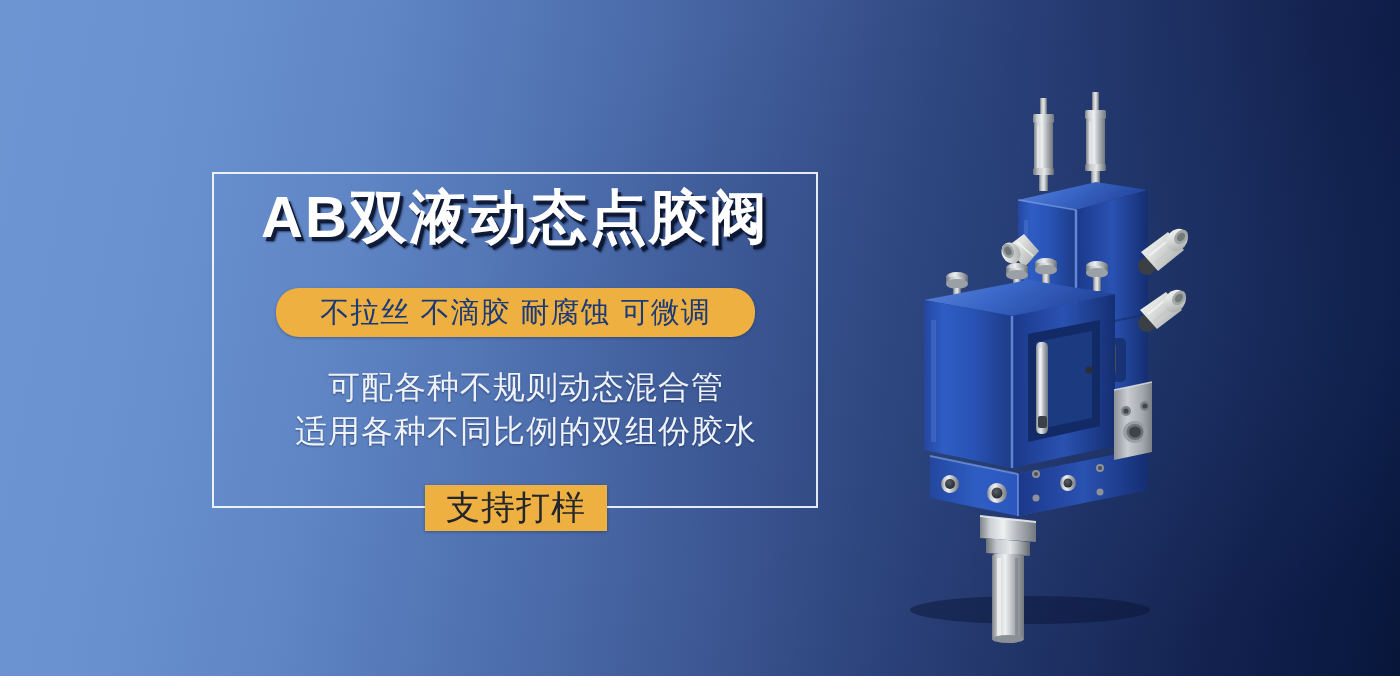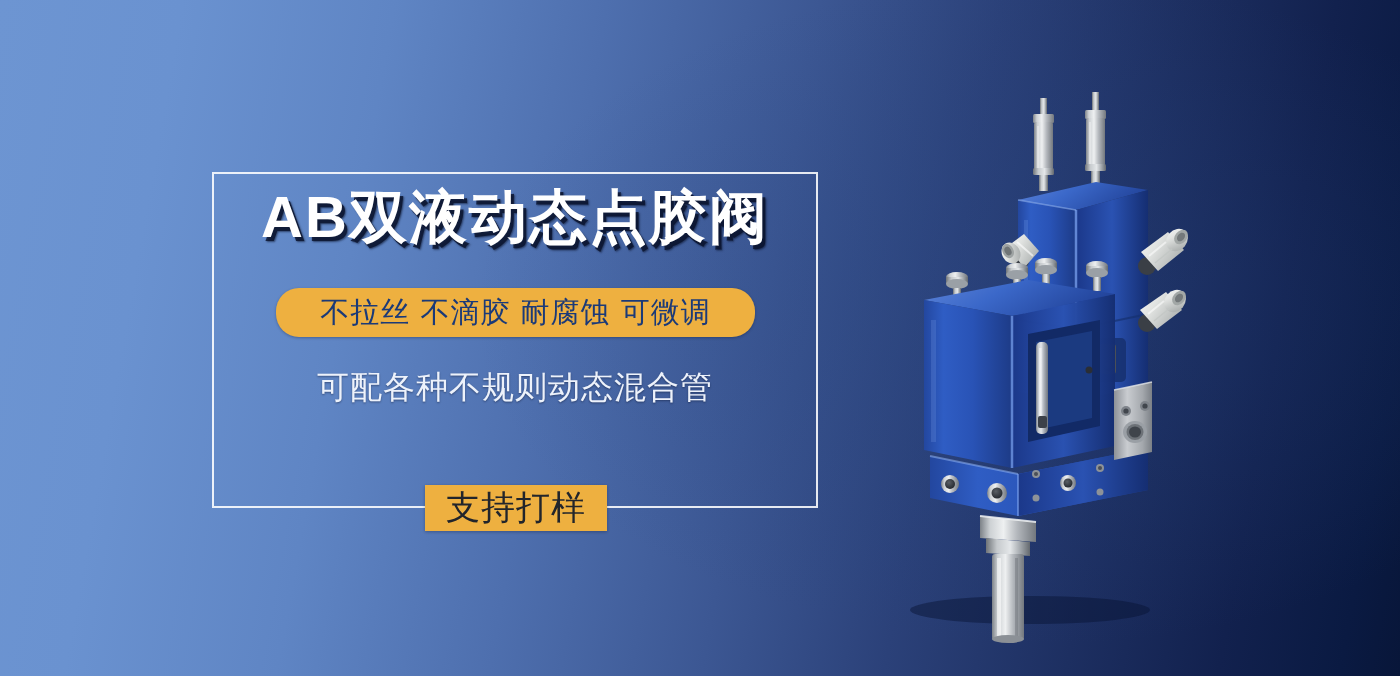--- a/index.html
+++ b/index.html
@@ -57,20 +57,21 @@
     font-family:"DejaVu Sans","Liberation Sans",sans-serif;
     white-space:nowrap;
   }
 
   .subtitle{
     position:absolute;left:212px;top:365px;width:606px;
     text-align:center;z-index:5;
     color:#edf2fb;font-size:32px;line-height:1.38;letter-spacing:1px;
     font-family:"DejaVu Sans","Liberation Sans",sans-serif;
     text-shadow:0 1px 2px rgba(8,16,40,.45);
+    padding-left:11px;
   }
   .subtitle .line{display:block;white-space:nowrap;}
 
   .chip-sample{
     position:absolute;left:425px;top:485px;width:182px;height:46px;
     background:#eeb040;z-index:6;
     display:flex;align-items:center;justify-content:center;
     box-shadow:0 1px 3px rgba(5,12,33,.30);
   }
   .chip-sample .chip-text{
@@ -93,20 +94,21 @@
   <div class="frame"></div>
 
   <div class="title">AB双液动态点胶阀</div>
 
   <div class="chip-features">
     <span class="chip-text">不拉丝 不滴胶 耐腐蚀 可微调</span>
   </div>
 
   <div class="subtitle">
     <span class="line">可配各种不规则动态混合管</span>
+    <span class="line">适用各种不同比例的双组份胶水</span>
   </div>
 
   <div class="chip-sample">
     <span class="chip-text">支持打样</span>
   </div>
 
   <div class="product">
     <svg viewBox="0 0 330 560" xmlns="http://www.w3.org/2000/svg">
       <defs>
         <linearGradient id="blFaceA" x1="0" y1="0" x2="1" y2="0">

